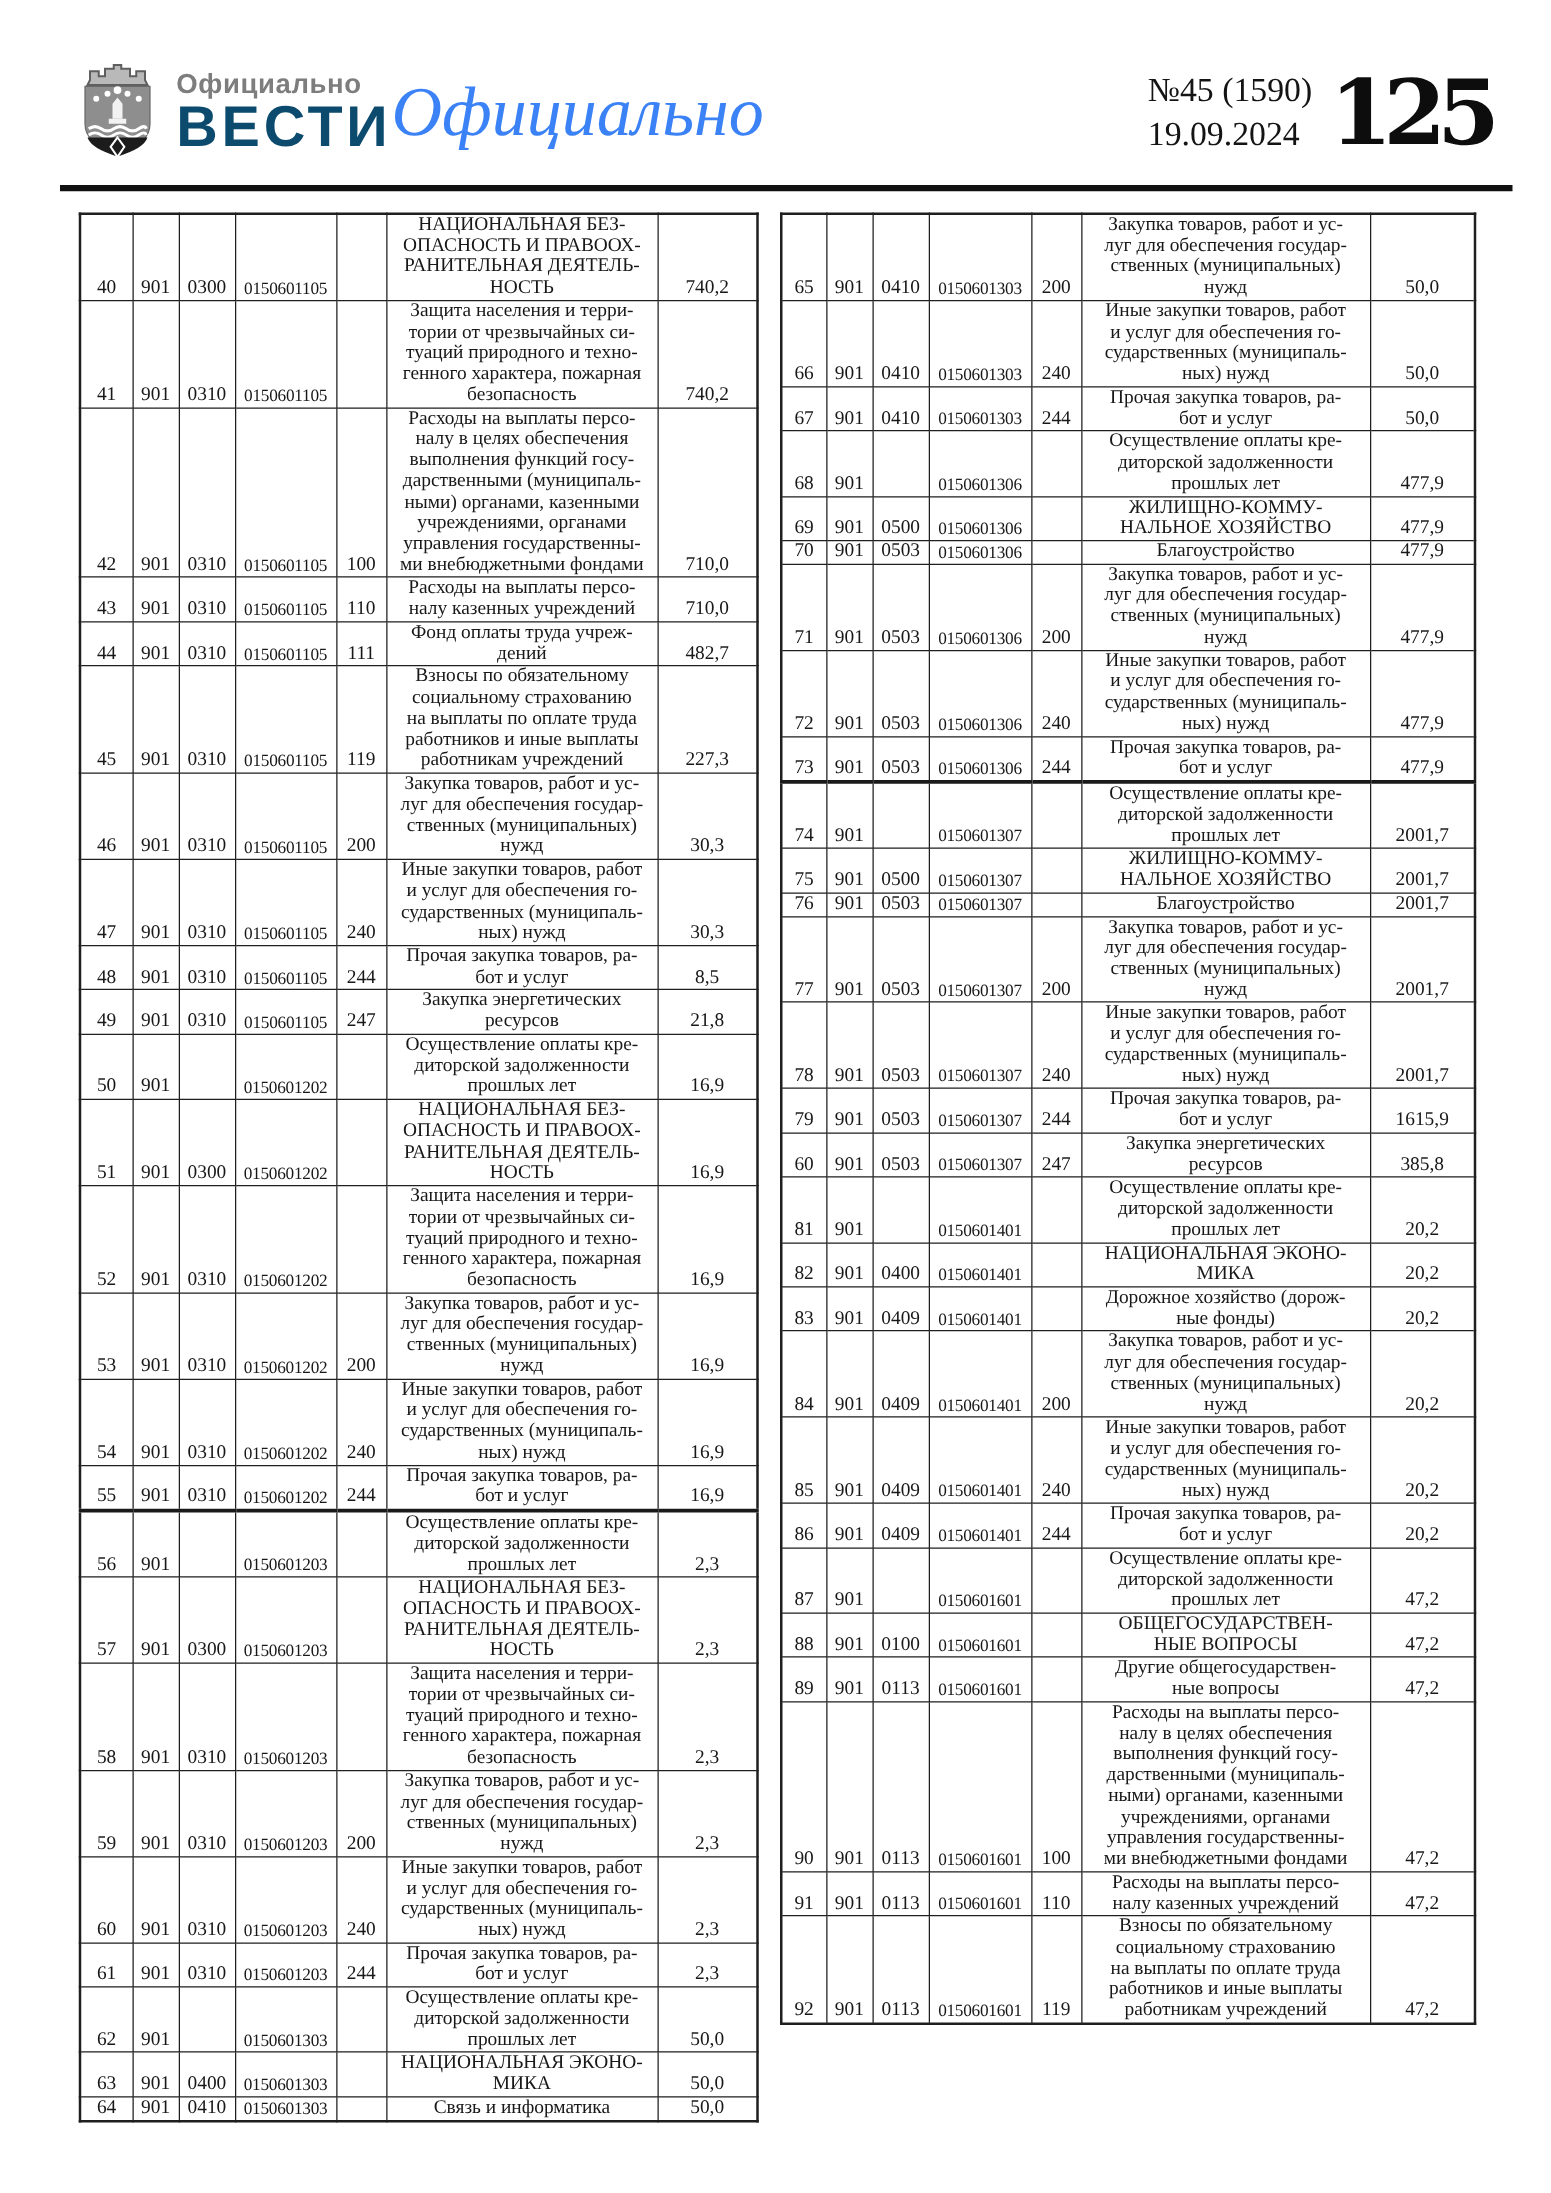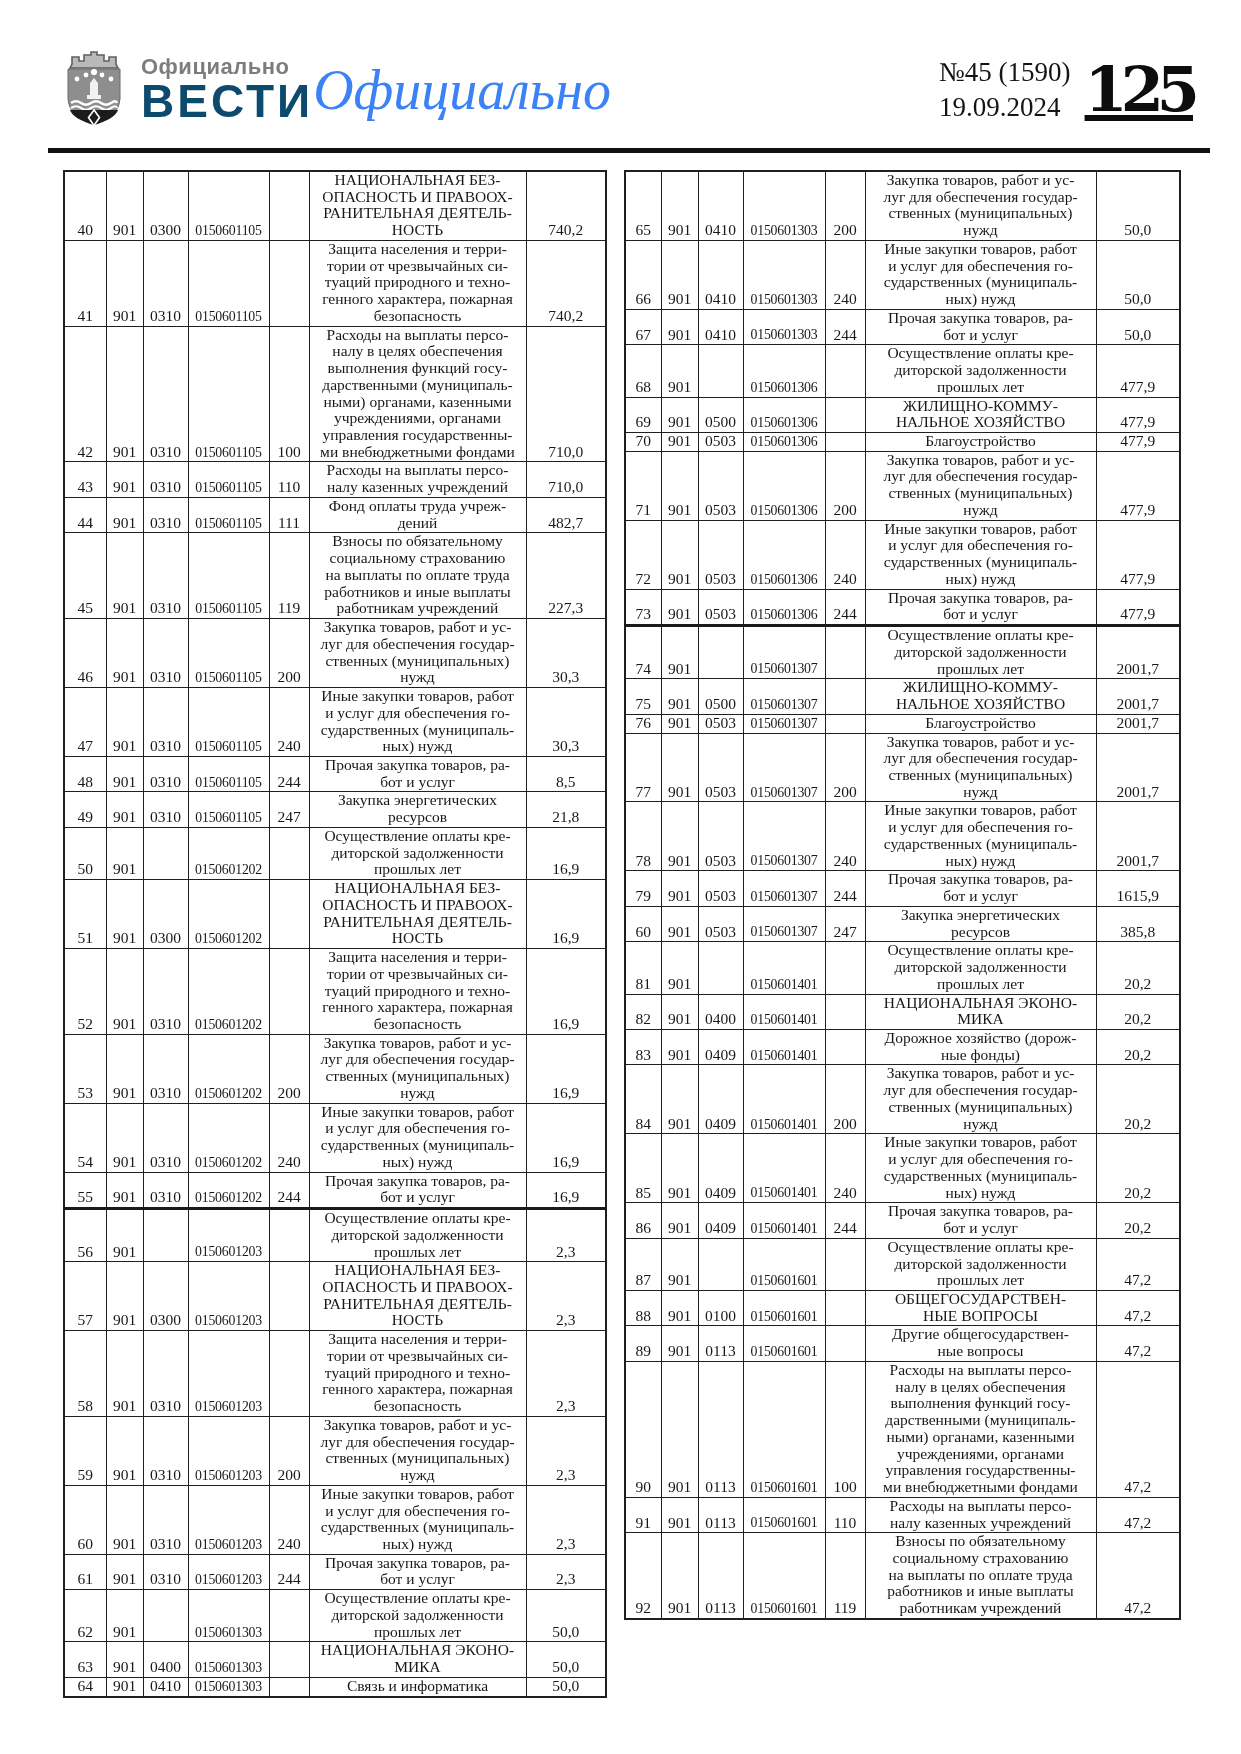--- a/index.html
+++ b/index.html
@@ -36,26 +36,25 @@
   .header-spacer { flex:1; }
   .issue-block {
     text-align:left;
     font-size:27px;
     line-height:1.3;
     color:#141414;
     white-space:nowrap;
   }
   .page-number {
     font-family:"DejaVu Serif", serif;
-    font-size:62px; font-weight:bold;
+    font-size:72px; font-weight:bold;
     letter-spacing:-7px;
     line-height:0.8;
     margin-left:14px;
     color:#0d0d0d;
-    text-decoration:underline;
   }
   .header-rule {
     margin:8px 31px 0 48px;
     height:5px;
     background:#111;
   }
   
   .tables {
     display:flex;
     align-items:flex-start;

